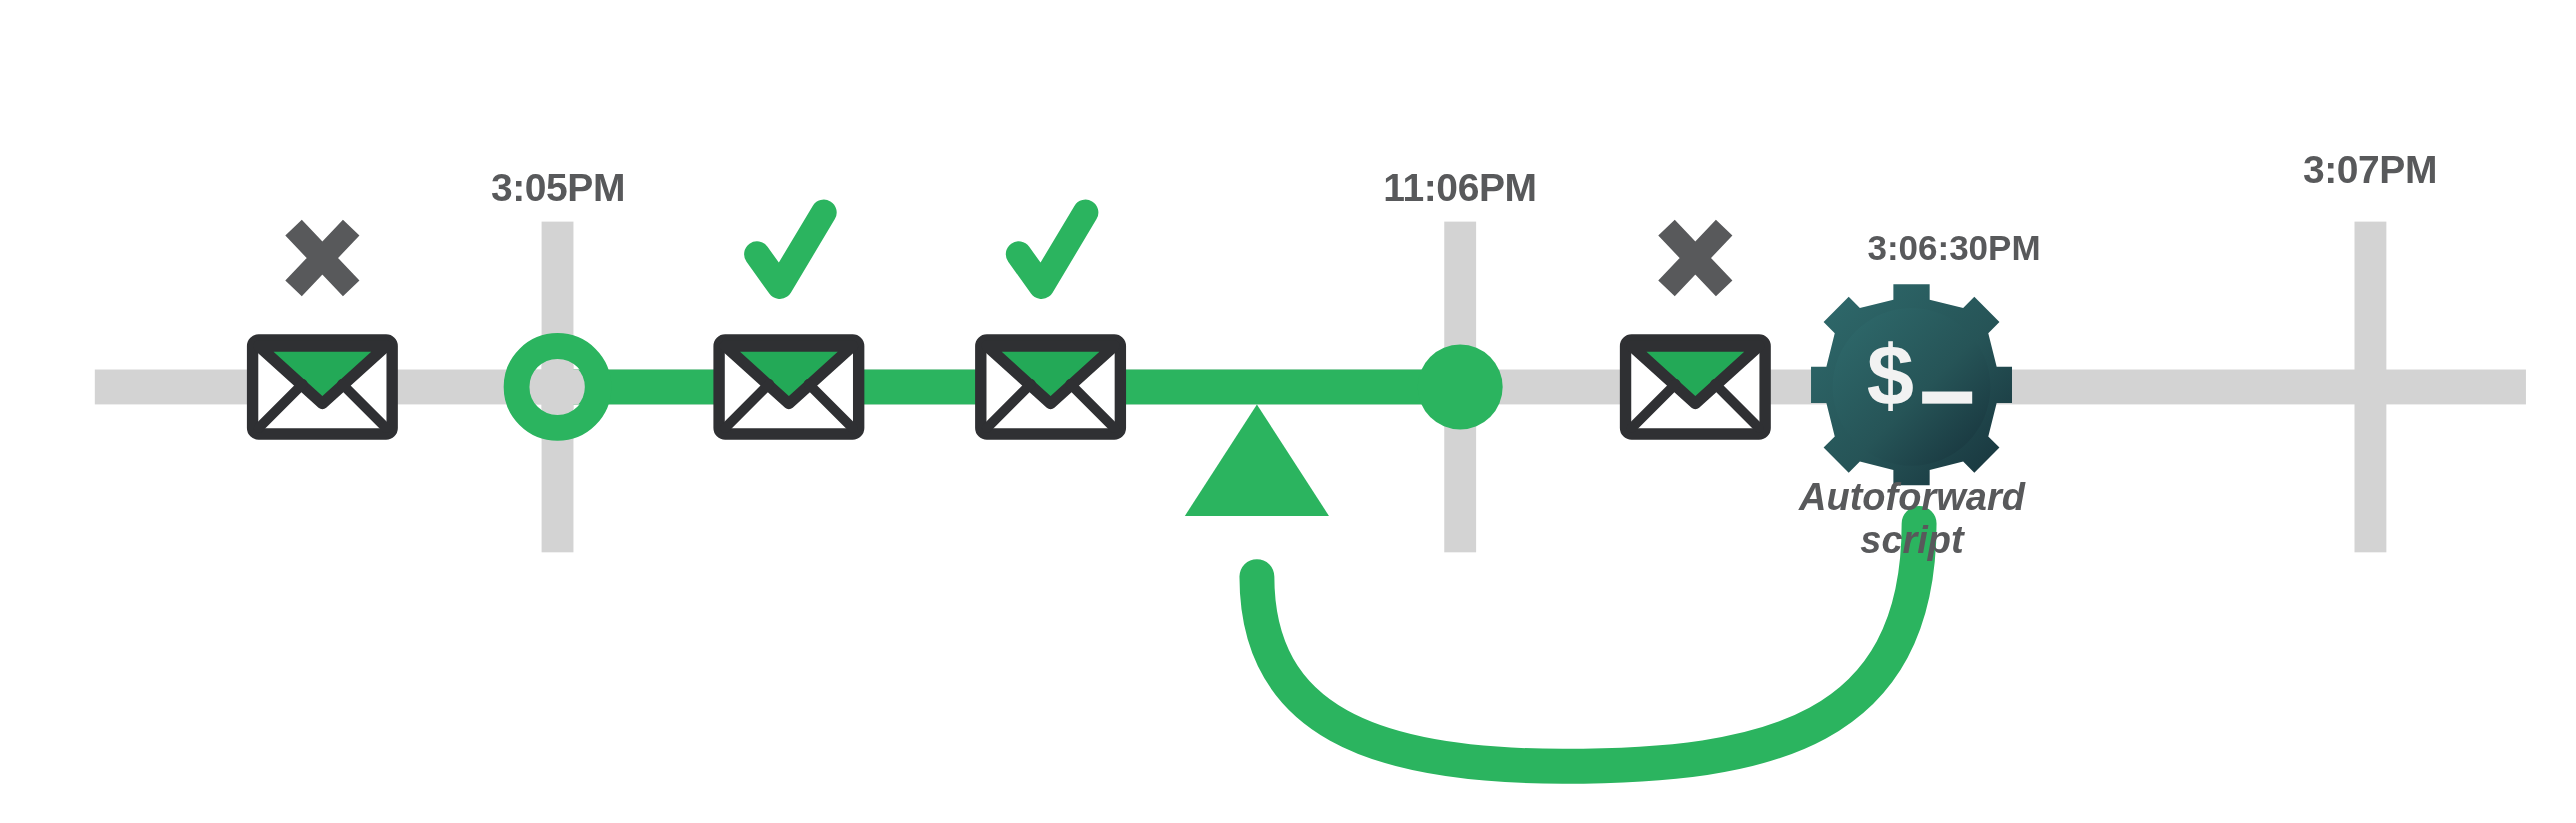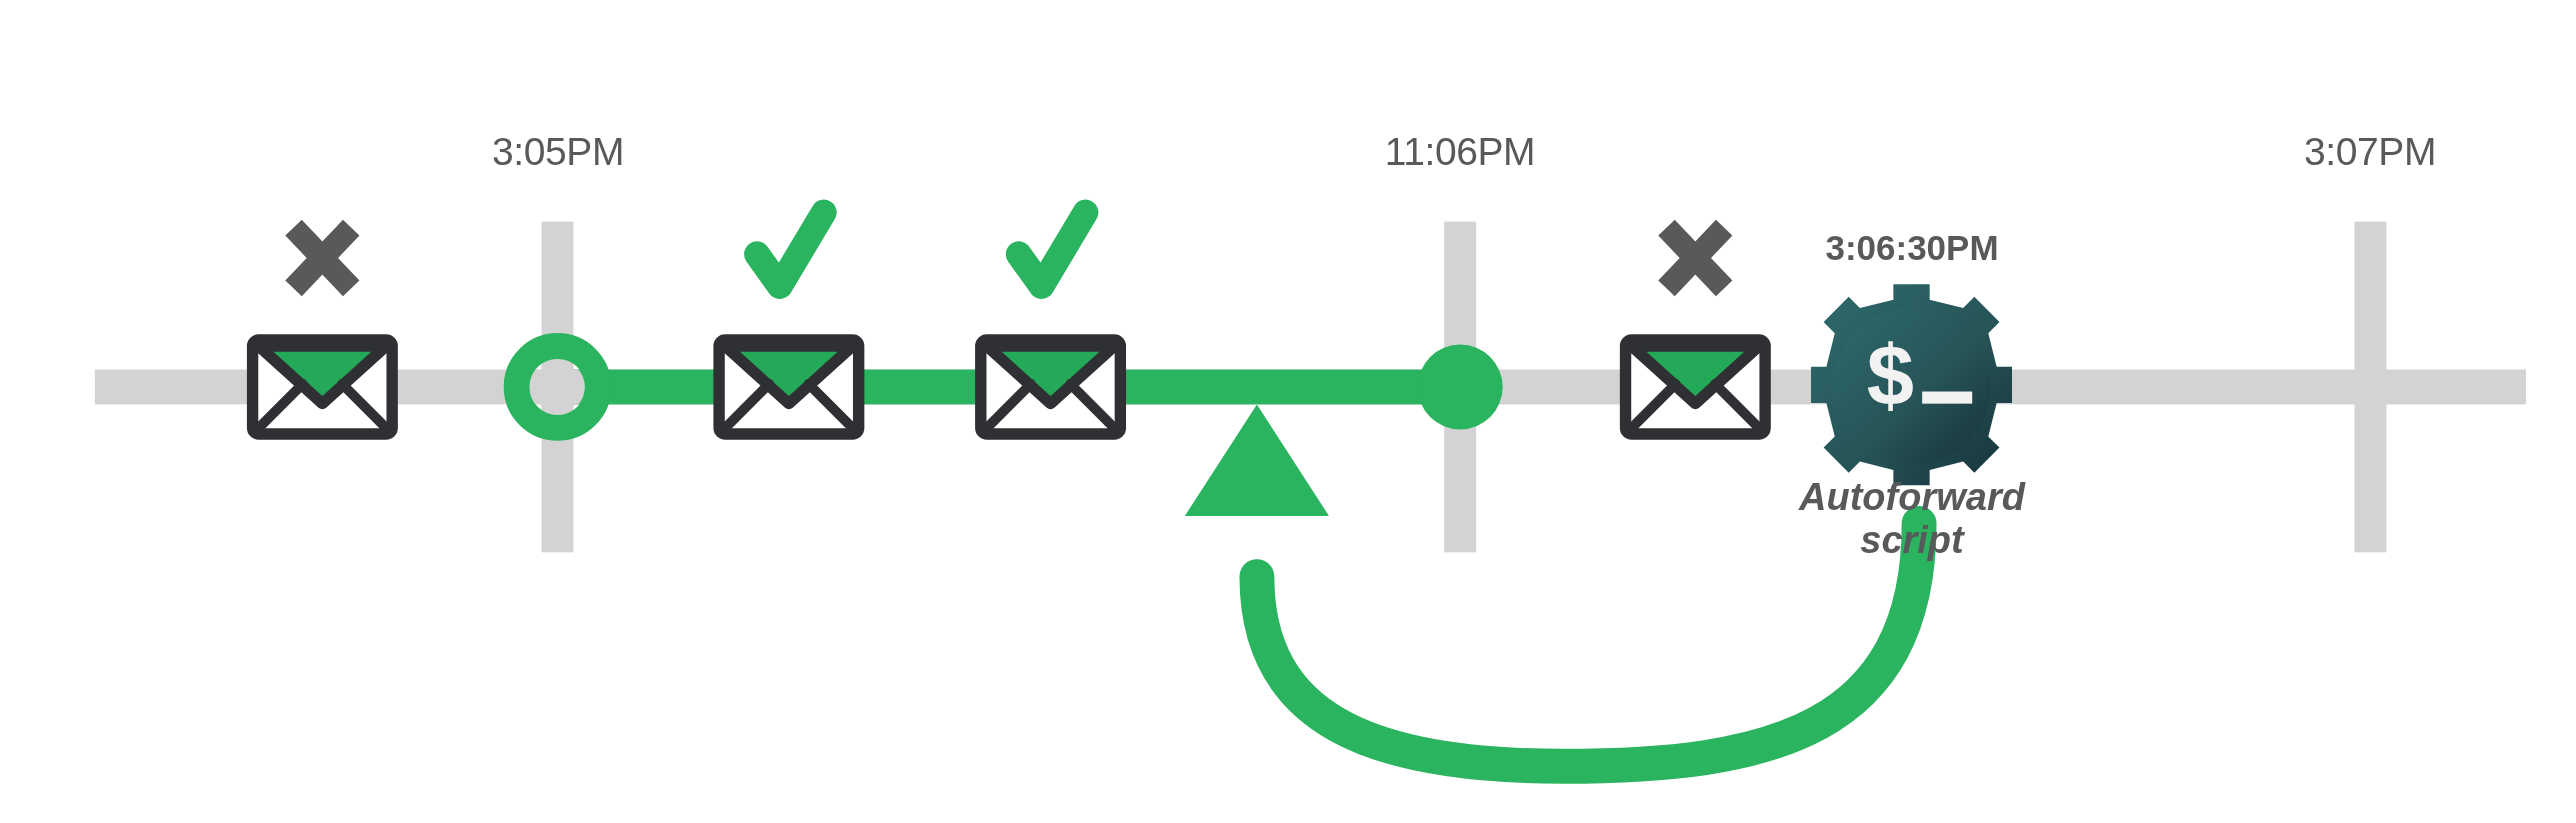--- a/index.html
+++ b/index.html
@@ -20,27 +20,28 @@
   #stage svg.layer {
     position: absolute;
     left: 0;
     top: 0;
     width: 2576px;
     height: 824px;
   }
   .tick-label {
     position: absolute;
     font-family: "Liberation Sans", sans-serif;
-    font-weight: normal;
+    font-weight: bold;
     font-size: 39px;
     color: #58595b;
     letter-spacing: -0.4px;
     white-space: nowrap;
     transform: translateX(-50%);
     text-align: center;
+    margin-top: 36px;
   }
   .event-caption {
     position: absolute;
     font-family: "Liberation Sans", sans-serif;
     font-weight: bold;
     font-size: 38px;
     line-height: 1.12;
     color: #58595b;
     white-space: pre-line;
     text-align: center;
@@ -48,20 +49,21 @@
   }
   .sub-label {
     position: absolute;
     font-family: "Liberation Sans", sans-serif;
     font-weight: bold;
     font-size: 35px;
     color: #58595b;
     white-space: nowrap;
     transform: translateX(-50%);
     text-align: center;
+    margin-left: 42px;
   }
 </style>
 </head>
 <body>
 
 <div id="stage">
 
   <svg class="layer" viewBox="0 0 3396 1086" xmlns="http://www.w3.org/2000/svg">
 
     <defs>
@@ -155,21 +157,21 @@
       <path d="M -42 0 L -12 42 L 46 -55" fill="none" stroke="#2bb45f" stroke-width="34" stroke-linecap="round" stroke-linejoin="round"></path>
     </g>
     <g transform="translate(1385,335)">
       <path d="M -42 0 L -12 42 L 46 -55" fill="none" stroke="#2bb45f" stroke-width="34" stroke-linecap="round" stroke-linejoin="round"></path>
     </g>
 
   </svg>
 
   <div class="tick-label" style="left:558px; top:130px;">3:05PM</div>
   <div class="tick-label" style="left:1460px; top:130px;">11:06PM</div>
-  <div class="tick-label" style="left:2370px; top:130px;text-align:center;">3:07PM</div>
+  <div class="tick-label" style="left:2370px; top:112px;text-align:center;">3:07PM</div>
 
   <div class="sub-label" style="left:1912px; top:228px;">3:06:30PM</div>
 
 
   <div class="event-caption" style="left:1912px; top:476px;font-style:italic;">Autoforward
 script</div>
 
 </div>
 
 

